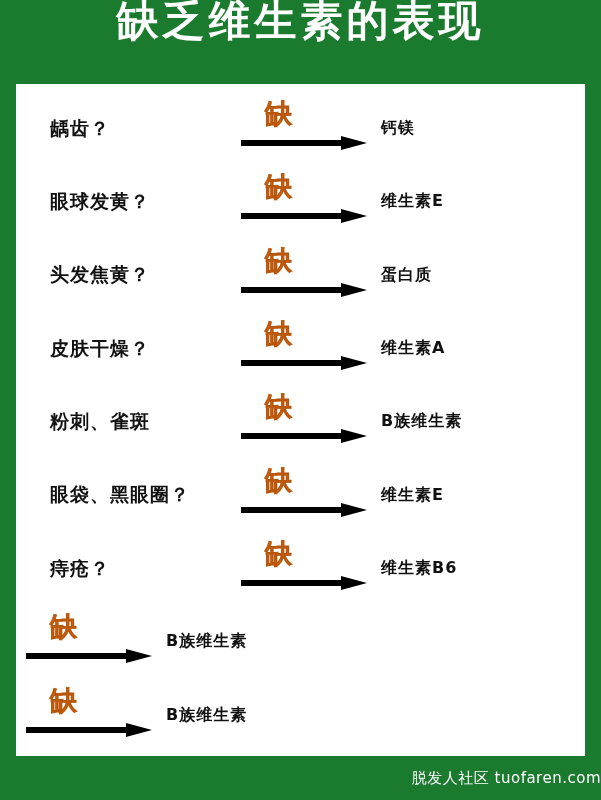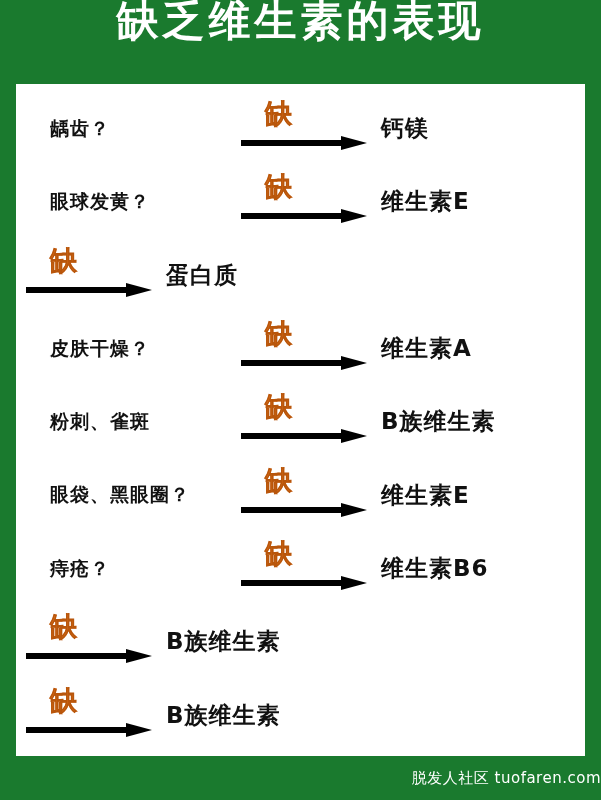--- a/index.html
+++ b/index.html
@@ -102,21 +102,21 @@
     width: 0;
     height: 0;
     border-top: 7px solid transparent;
     border-bottom: 7px solid transparent;
     border-left: 26px solid #000000;
   }
   .nutrient {
     flex: 1;
     padding-left: 10px;
     box-sizing: border-box;
-    font-size: 23px;
+    font-size: 16px;
     font-weight: bold;
     color: #111111;
     letter-spacing: 1px;
   }
   .footer {
     position: absolute;
     left: 0;
     bottom: 0;
     width: 601px;
     height: 44px;
@@ -163,20 +163,21 @@
           <div class="que">缺</div>
           <div class="arrow">
             <div class="shaft"></div>
               <div class="head"></div>
           </div>
         </div>
         <div class="nutrient">维生素E</div>
       </div>
 
       <div class="row">
+        <div class="symptom">头发焦黄？</div>
         <div class="arrow-cell">
           <div class="que">缺</div>
           <div class="arrow">
             <div class="shaft"></div>
               <div class="head"></div>
           </div>
         </div>
         <div class="nutrient">蛋白质</div>
       </div>
 

